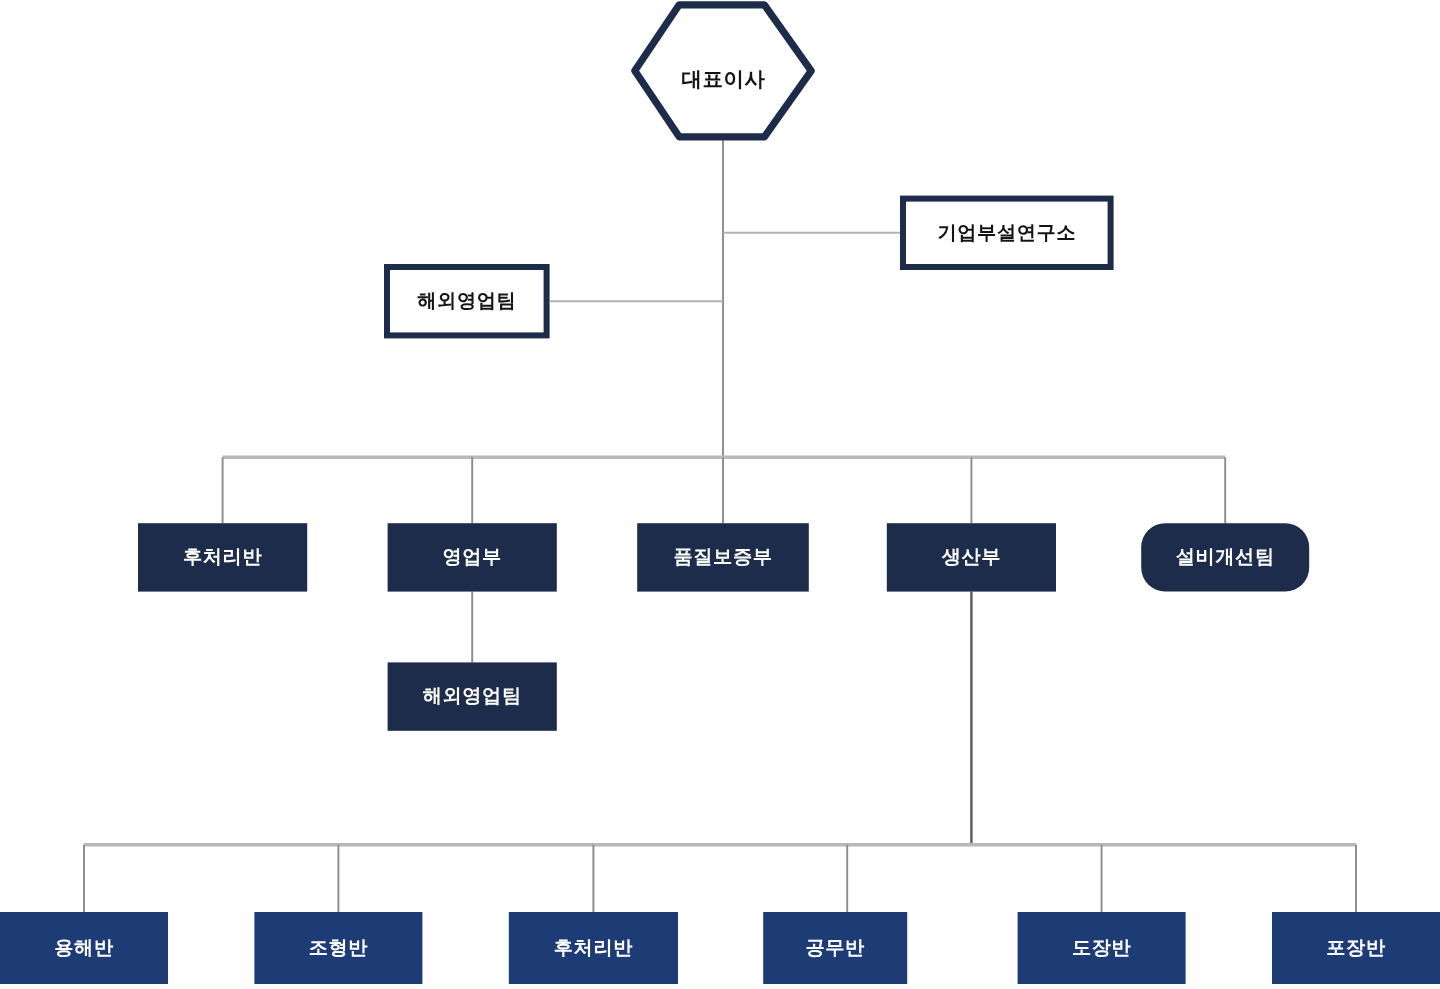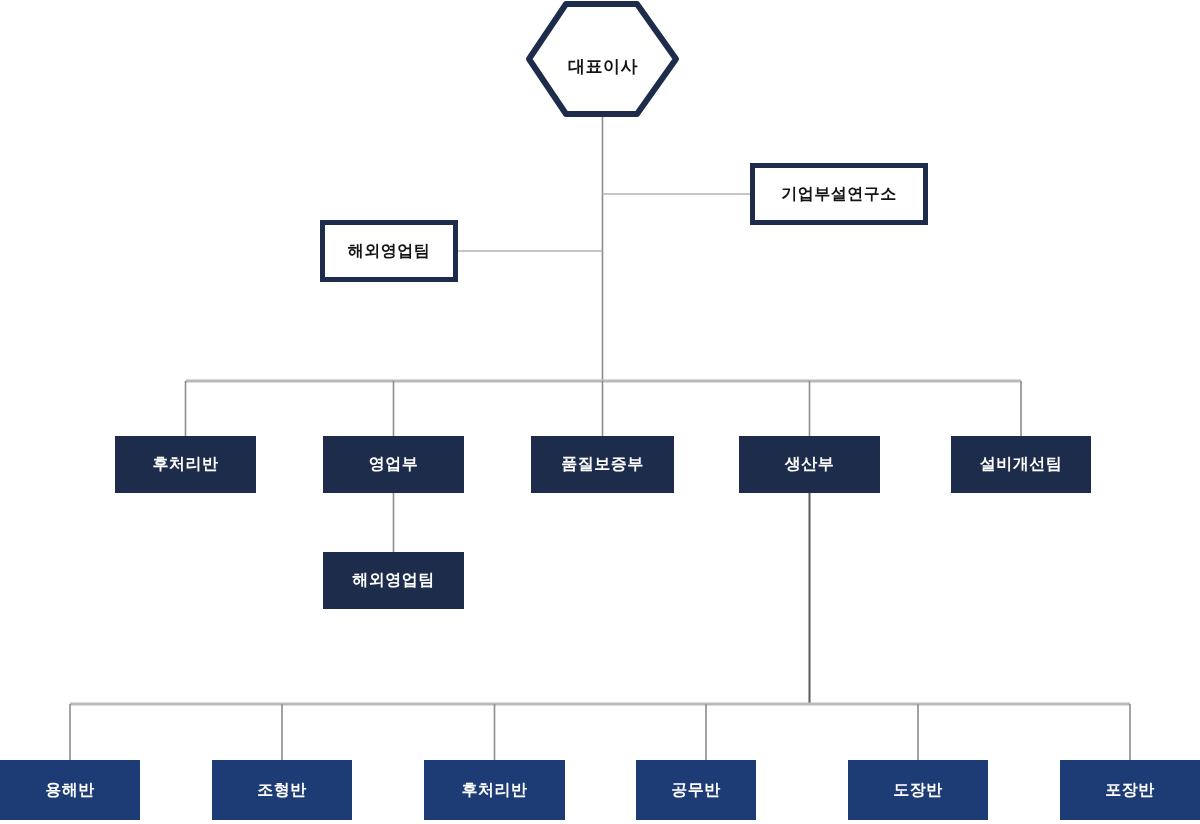--- a/index.html
+++ b/index.html
@@ -94,21 +94,21 @@
   </div>
   <div class="node dept" style="left:323px; top:436px; width:141px;">
     <span>영업부</span>
   </div>
   <div class="node dept" style="left:531px; top:436px; width:143px;">
     <span>품질보증부</span>
   </div>
   <div class="node dept" style="left:739px; top:436px; width:141px;">
     <span>생산부</span>
   </div>
-  <div class="node dept" style="left:951px; top:436px; width:140px;">
+  <div class="node dept" style="left:951px; top:436px; width:140px;border-radius:20px;">
     <span>설비개선팀</span>
   </div>
 
   <div class="node sub" style="left:323px; top:552px; width:141px;">
     <span>해외영업팀</span>
   </div>
 
   <div class="node team" style="left:0px; top:760px; width:140px;">
     <span>용해반</span>
   </div>

